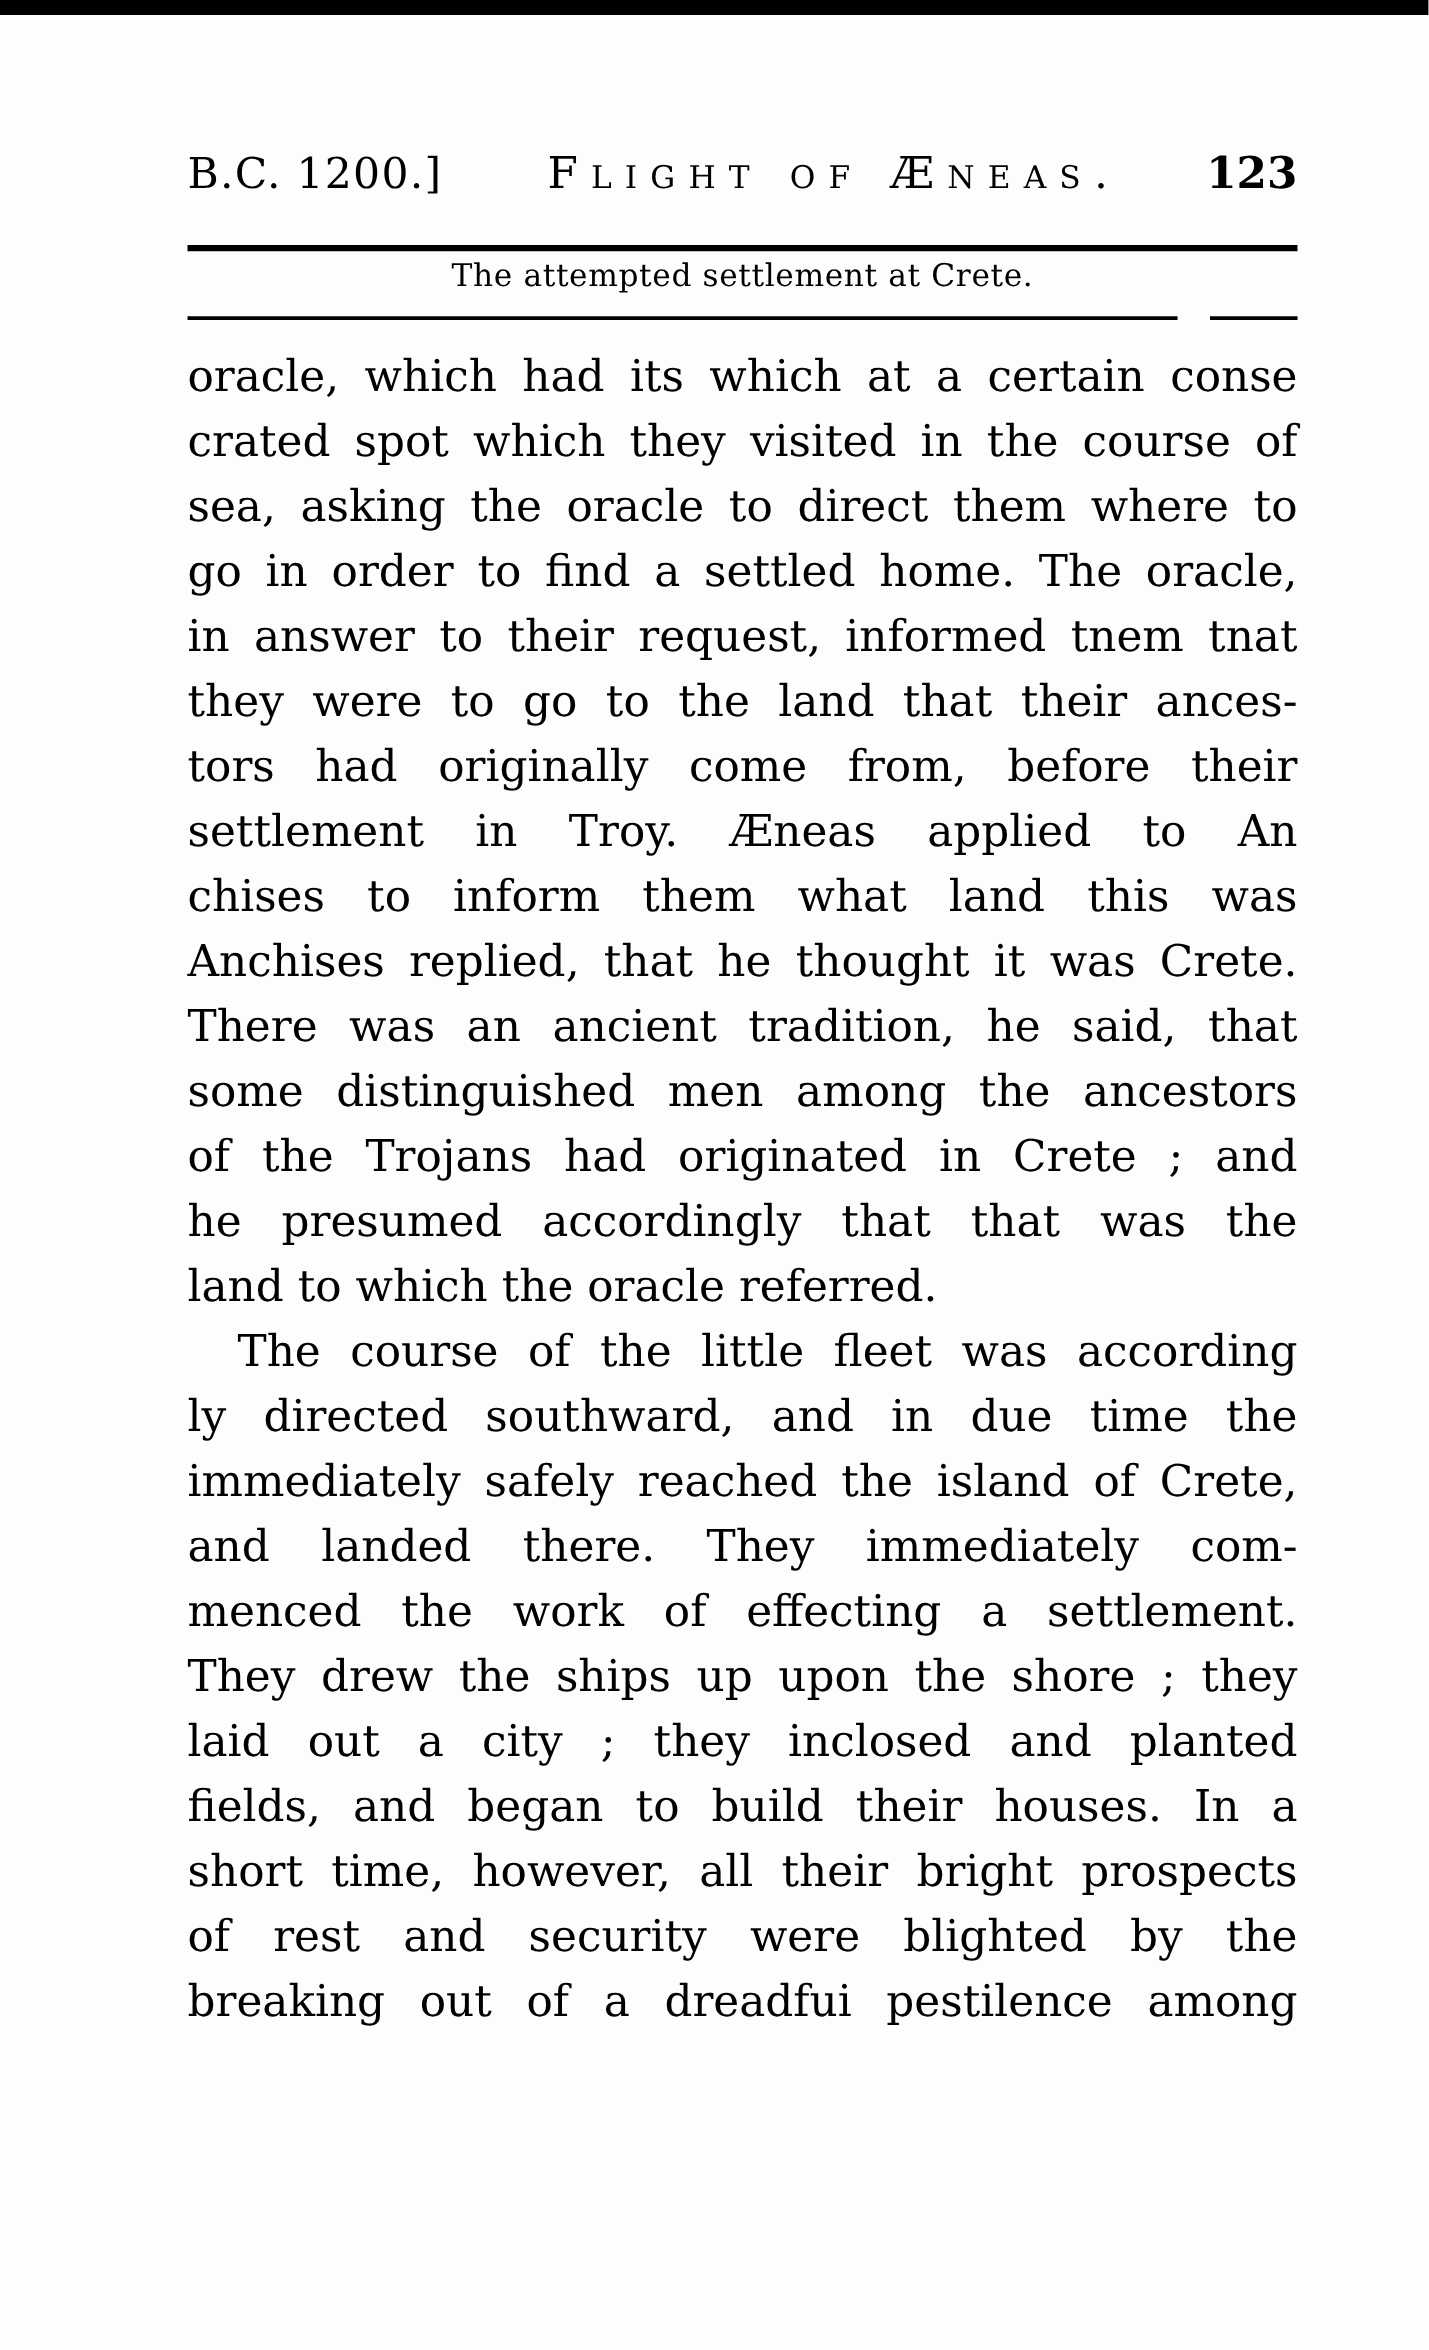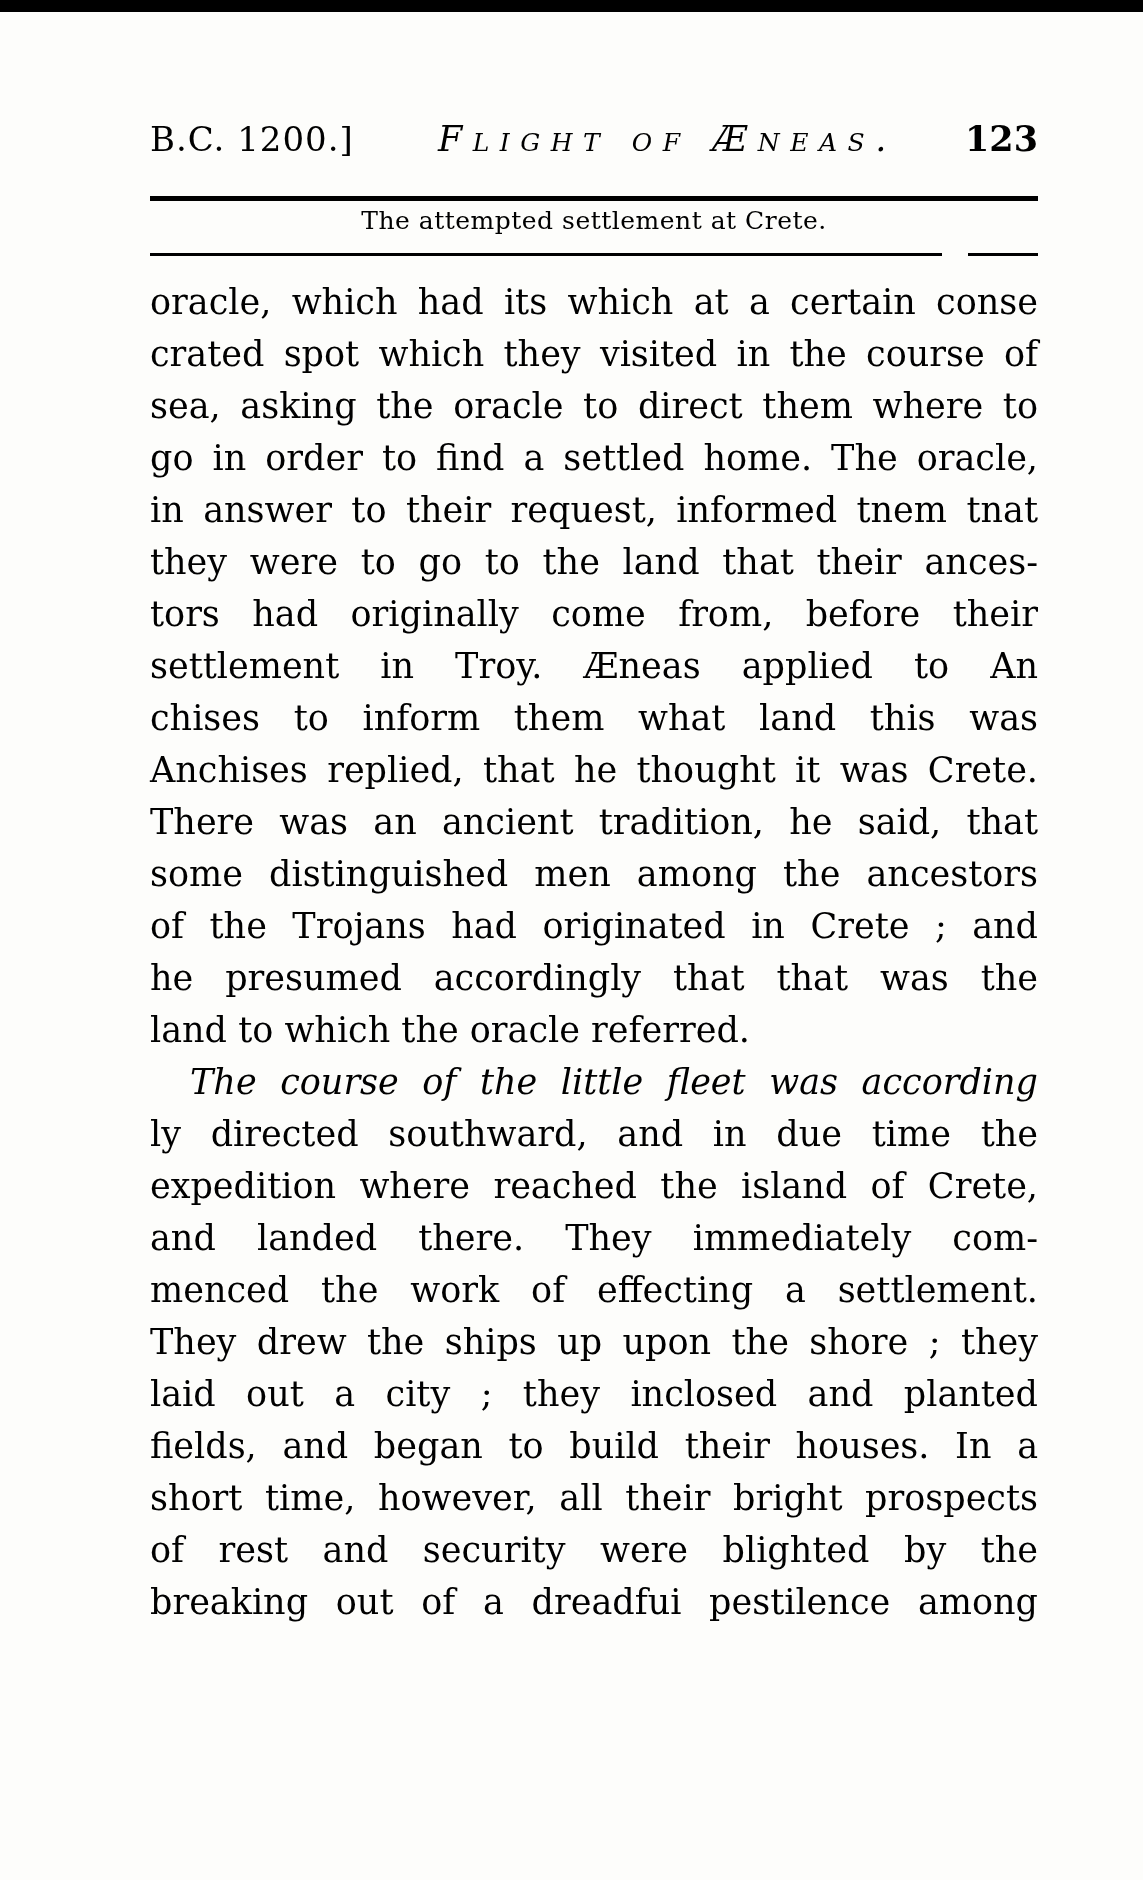--- a/index.html
+++ b/index.html
@@ -36,21 +36,20 @@
     font-size: 34px;
     letter-spacing: 1px;
     white-space: nowrap;
   }
   .head-title {
     font-size: 35px;
     font-variant: small-caps;
     letter-spacing: 0.30em;
     white-space: nowrap;
     transform: translateX(8px);
-    font-style: italic;
   }
   .page-number {
     font-size: 35px;
     font-weight: 600;
     white-space: nowrap;
   }
   .rule-1 {
     position: absolute;
     top: 196px;
     left: 150px;
@@ -97,21 +96,20 @@
   .line {
     text-align: justify;
     text-align-last: justify;
     white-space: normal;
   }
   .line.para-end {
     text-align-last: left;
   }
   .line.para-start {
     text-indent: 40px;
-    font-style: italic;
   }
 </style>
 </head>
 <body>
 
 <div class="page">
   <div class="scan-topbar"></div>
 
   <div class="running-head">
     <span class="date-label">B.C. 1200.]</span>
@@ -139,21 +137,21 @@
     <div class="line">settlement in Troy. Æneas applied to An</div>
     <div class="line">chises to inform them what land this was</div>
     <div class="line">Anchises replied, that he thought it was Crete.</div>
     <div class="line">There was an ancient tradition, he said, that</div>
     <div class="line">some distinguished men among the ancestors</div>
     <div class="line">of the Trojans had originated in Crete ; and</div>
     <div class="line">he presumed accordingly that that was the</div>
     <div class="line para-end">land to which the oracle referred.</div>
     <div class="line para-start">The course of the little fleet was according</div>
     <div class="line">ly directed southward, and in due time the</div>
-    <div class="line">expedition where reached the island of Crete,</div>
+    <div class="line">immediately safely reached the island of Crete,</div>
     <div class="line">and landed there. They immediately com-</div>
     <div class="line">menced the work of effecting a settlement.</div>
     <div class="line">They drew the ships up upon the shore ; they</div>
     <div class="line">laid out a city ; they inclosed and planted</div>
     <div class="line">fields, and began to build their houses. In a</div>
     <div class="line">short time, however, all their bright prospects</div>
     <div class="line">of rest and security were blighted by the</div>
     <div class="line">breaking out of a dreadfui pestilence among</div>
   </div>
 </div>

